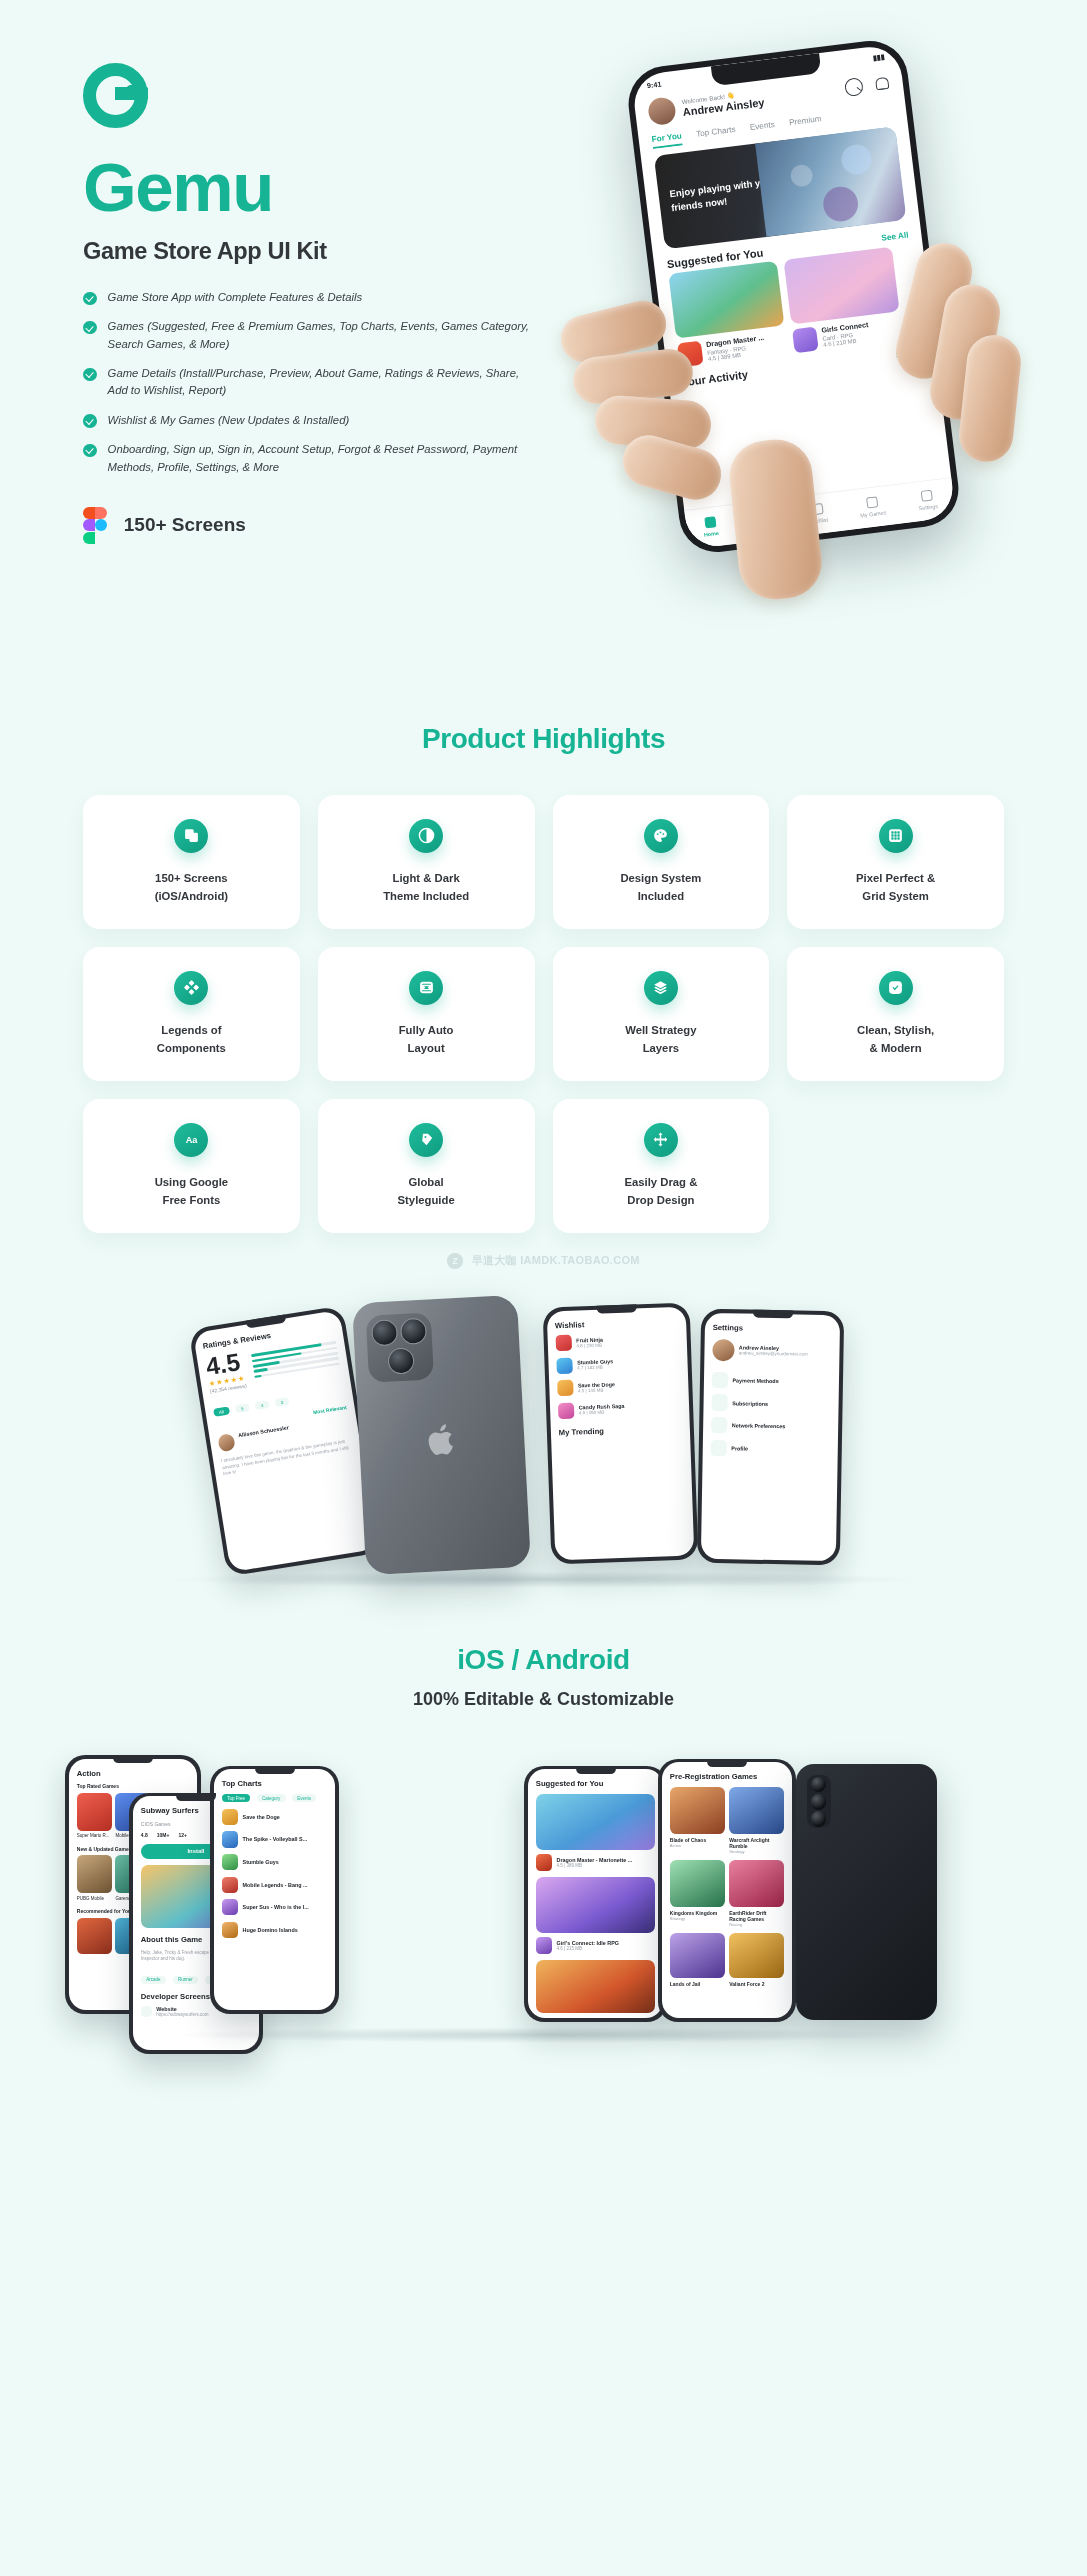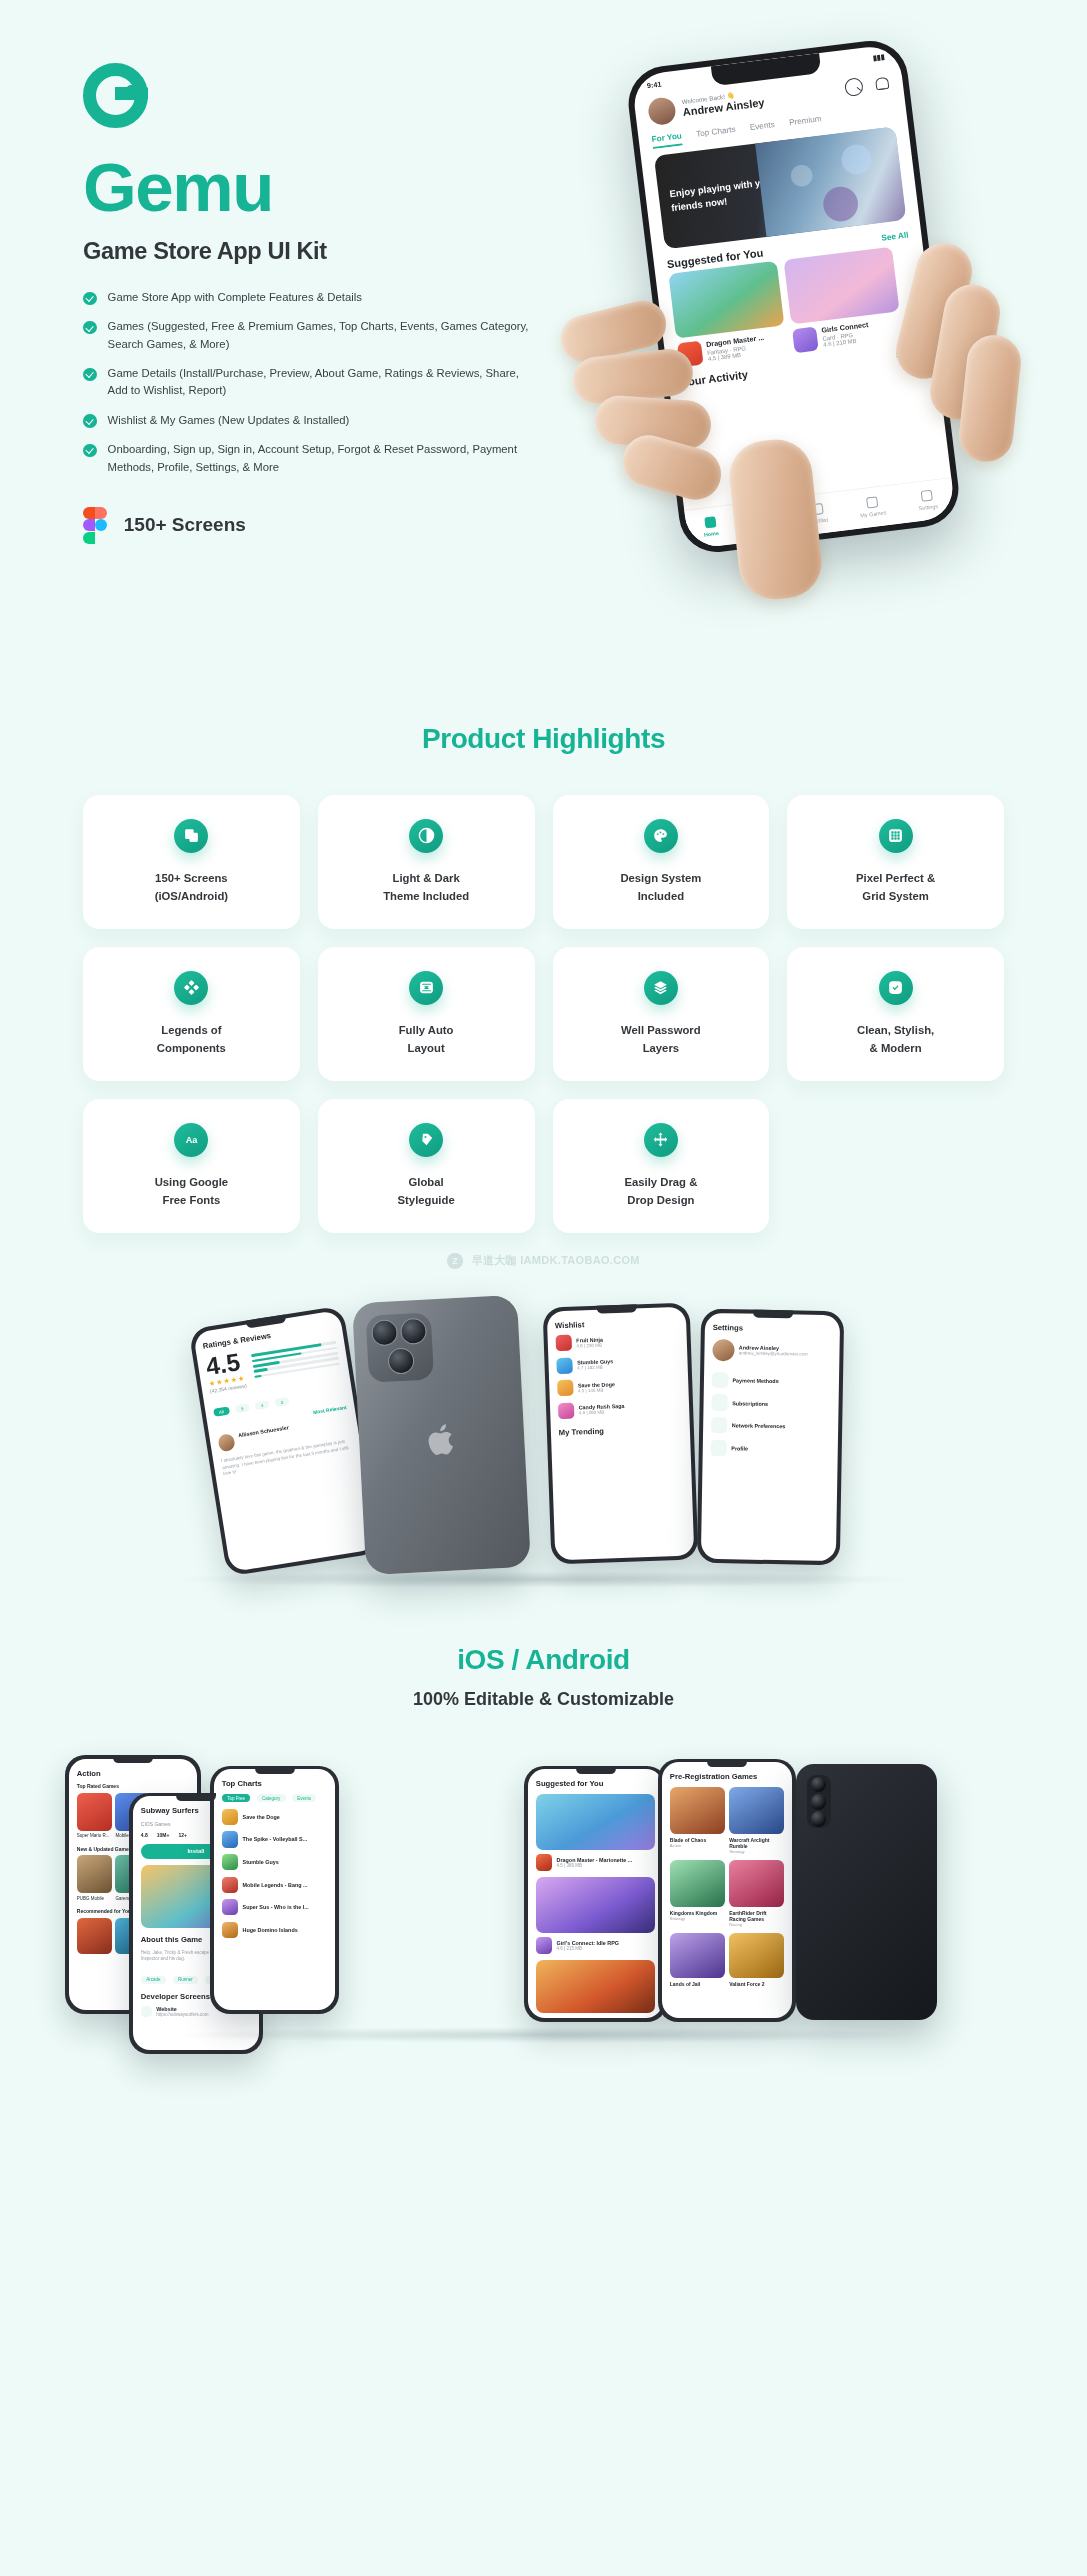--- a/index.html
+++ b/index.html
@@ -89,20 +89,21 @@
     width: 3.6px; height: 6.3px;
     border: solid #fff;
     border-width: 0 1.6px 1.6px 0;
     transform: rotate(42deg);
   }
   .feature-text {
     font-size: 11.3px;
     line-height: 1.55;
     color: #3b4046;
     max-width: 426px;
+    font-style: italic;
   }
   .figma-row {
     display: flex;
     align-items: center;
     gap: 16.3px;
     margin-top: 31px;
   }
   .figma-logo { width: 24.5px; height: 36px; position: relative; }
   .figma-logo i { position: absolute; display: block; }
   .fg-a { left:0; top:0; width:12.2px; height:12.2px; background:#f24e1e; border-radius:6.3px 0 0 6.3px; }
@@ -636,21 +637,21 @@
       </div>
 
       <div class="hl-card">
         <div class="hl-icon">
           <svg viewBox="0 0 24 24">
               <path d="M12 3l9 5-9 5-9-5z"></path>
               <path d="M3 12.2l9 5 9-5-2.4-1.3L12 14.4 5.4 10.9z"></path>
               <path d="M3 16.4l9 5 9-5-2.4-1.3L12 18.6 5.4 15.1z"></path>
             </svg>
         </div>
-        <div class="hl-label" style="white-space:pre-line">Well Password
+        <div class="hl-label" style="white-space:pre-line">Well Strategy
 Layers</div>
       </div>
 
       <div class="hl-card">
         <div class="hl-icon">
           <svg viewBox="0 0 24 24">
               <rect x="3" y="3" width="18" height="18" rx="5"></rect>
               <rect x="6.4" y="6.4" width="11.2" height="11.2" rx="3" fill="#fff"></rect>
               <path d="M8.8 12.2l2.2 2.2 4.2-4.4" fill="none" stroke="#16b394" stroke-width="1.8" stroke-linecap="round" stroke-linejoin="round"></path>
             </svg>

